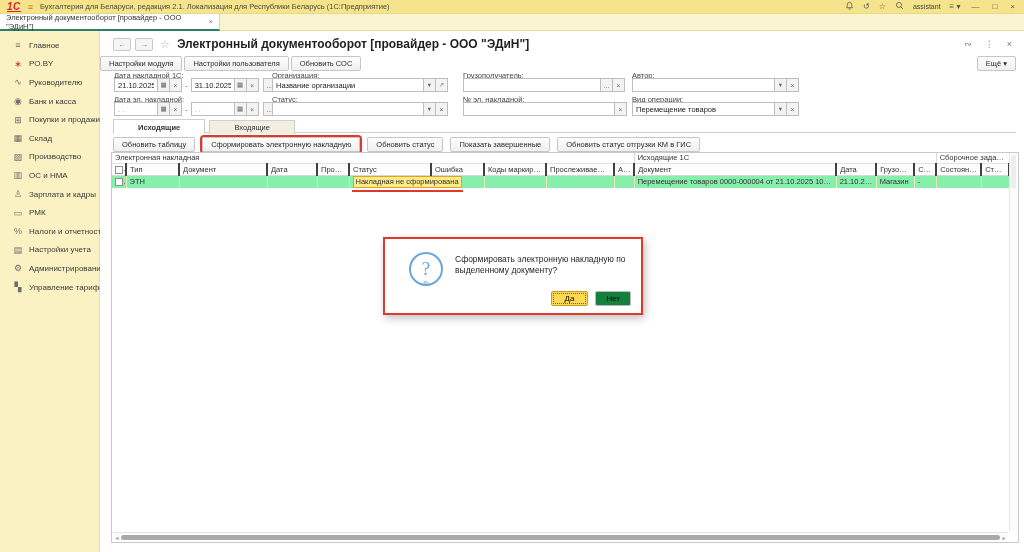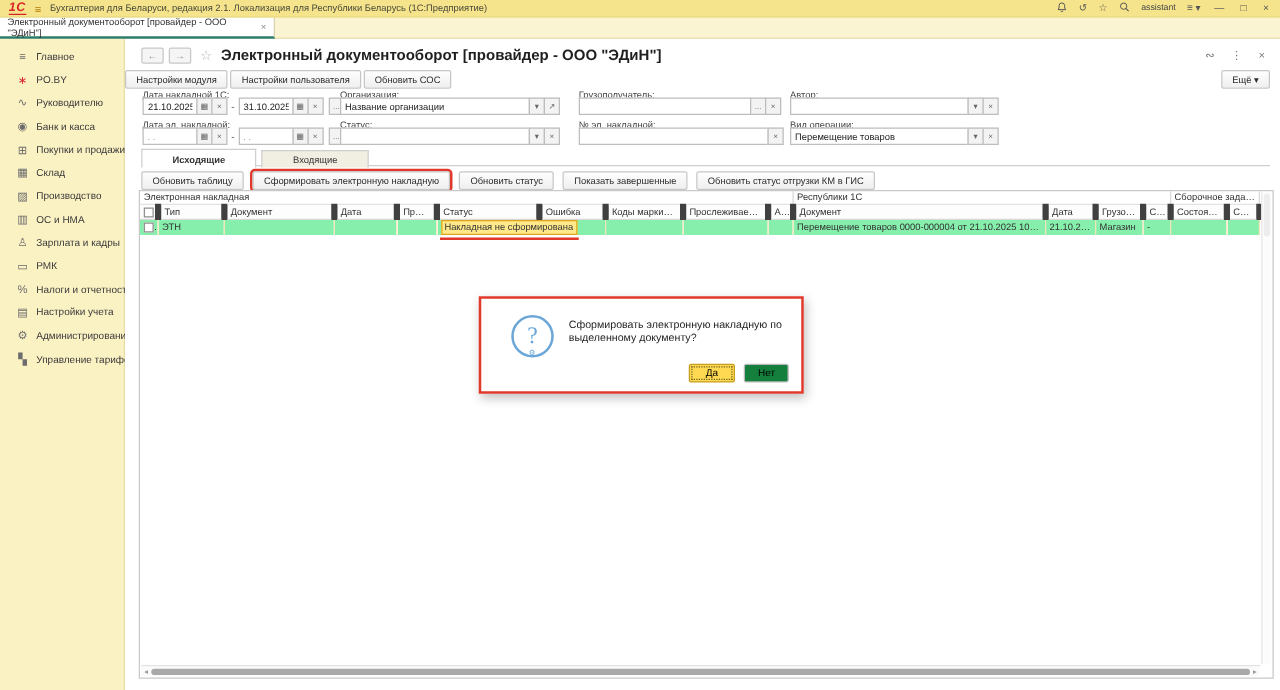--- a/index.html
+++ b/index.html
@@ -61,21 +61,21 @@
   .doc-tabs{position:absolute;top:88px;left:13px;right:8px;height:14px;border-bottom:1px solid #cfcfcf}
   .doc-tab{display:inline-flex;align-items:center;height:14px;padding:0 24px;font-size:7.5px;
     border:1px solid #cfcfcf;border-bottom:none;background:#f1efe2;color:#333;cursor:pointer;margin-right:2px}
   .doc-tab.active{background:#fff;height:15px;position:relative;top:0;font-weight:bold}
   .tbl-toolbar{position:absolute;top:106px;left:13px;display:flex;gap:7px}
   .annot-red{box-shadow:0 0 0 2px #e0392b}
   
   .tablewrap{position:absolute;top:121px;left:11px;right:5px;bottom:9px;border:1px solid #c9c9c9;background:#fff}
   table{border-collapse:collapse;table-layout:fixed;width:898px;font-size:7.5px}
   th,td{overflow:hidden;white-space:nowrap;text-overflow:ellipsis;padding:0 3px;text-align:left;
-    font-weight:normal;height:12px;border-right:5px solid #404040}
+    font-weight:normal;height:12px;border-right:2px solid #404040}
   tr.grouprow th{height:10px;color:#333;border-bottom:1px solid #e2e2e2;border-right:1px solid #d8d8d8}
   tr.headrow th{color:#333;border-bottom:1px solid #d8d8d8;background:#fdfdfd}
   tr.datarow td{background:#86efac;border-right:1px solid #efe6b8;height:13px}
   .cb{display:inline-block;width:8px;height:8px;border:1px solid #8f8f8f;background:#fff;vertical-align:middle;cursor:pointer}
   .status-cell{position:relative;overflow:visible}
   .status-hl{position:relative;display:inline-block;background:#ffe98a;border:1px solid #dba617;padding:0 2px;line-height:10px}
   .status-hl::after{content:"";position:absolute;left:-2px;right:-2px;bottom:-5px;height:2px;background:#e0392b}
   
   .hscroll{position:absolute;left:1px;right:10px;bottom:1px;height:9px;background:#fbfbfb;
     border-top:1px solid #e3e3e3;display:flex;align-items:center;padding:0 1px;gap:1px}
@@ -308,21 +308,21 @@
           <col style="width:202px">
           <col style="width:40px">
         <col style="width:38px">
           <col style="width:22px">
           <col style="width:45px">
           <col>
       </colgroup>
       <tbody>
           <tr class="grouprow">
         <th colspan="10">Электронная накладная</th>
-        <th colspan="4">Республики 1С</th>
+        <th colspan="4">Исходящие 1С</th>
         <th colspan="2">Сборочное задание</th>
       </tr>
       <tr class="headrow">
         <th><span class="cb"></span></th>
         <th>Тип</th>
         <th>Документ</th>
         <th>Дата</th>
         <th>Проведен</th>
         <th>Статус</th>
         <th>Ошибка</th>

